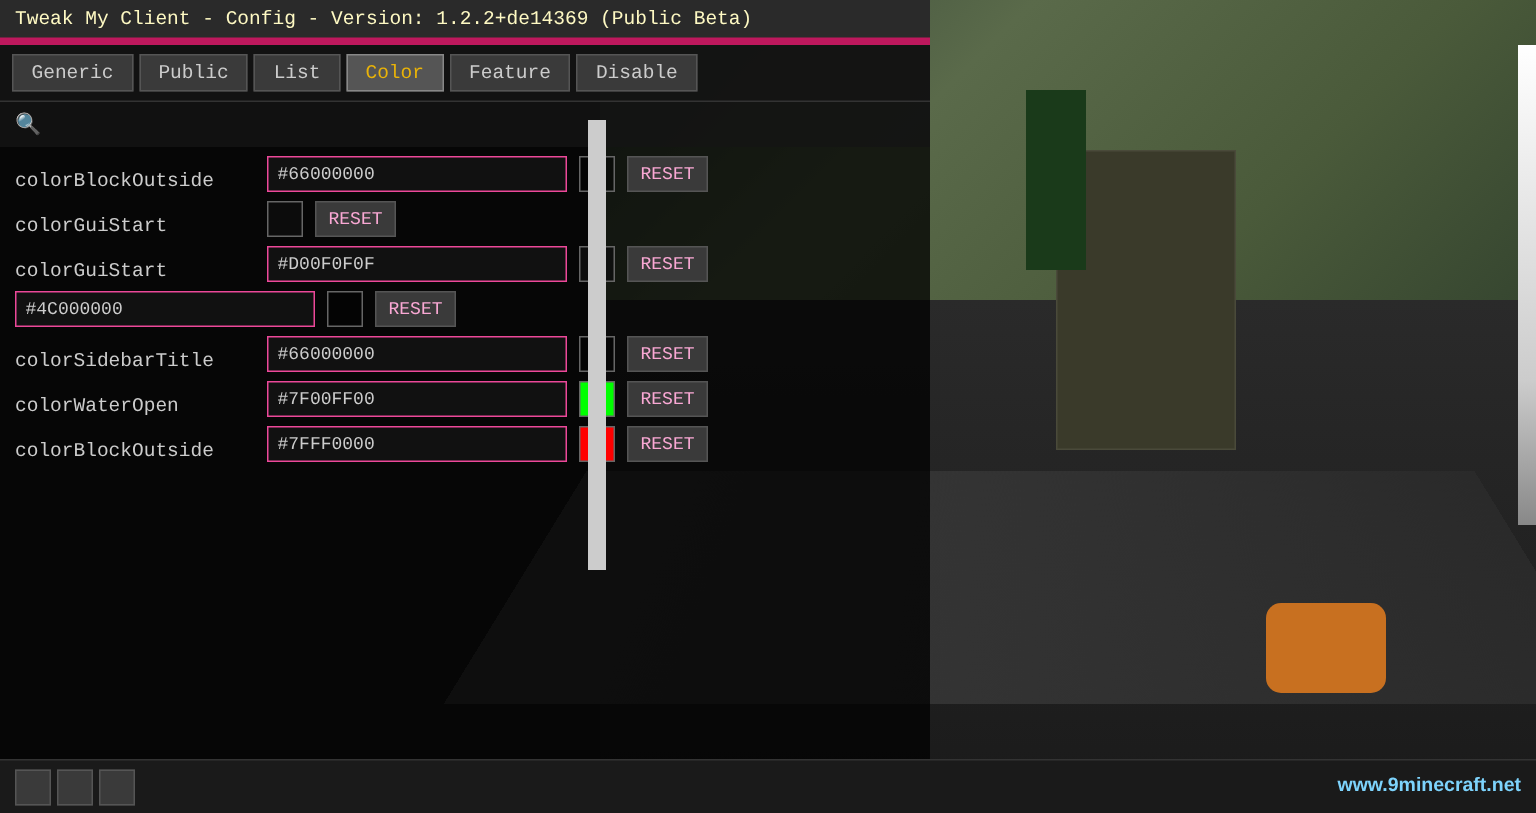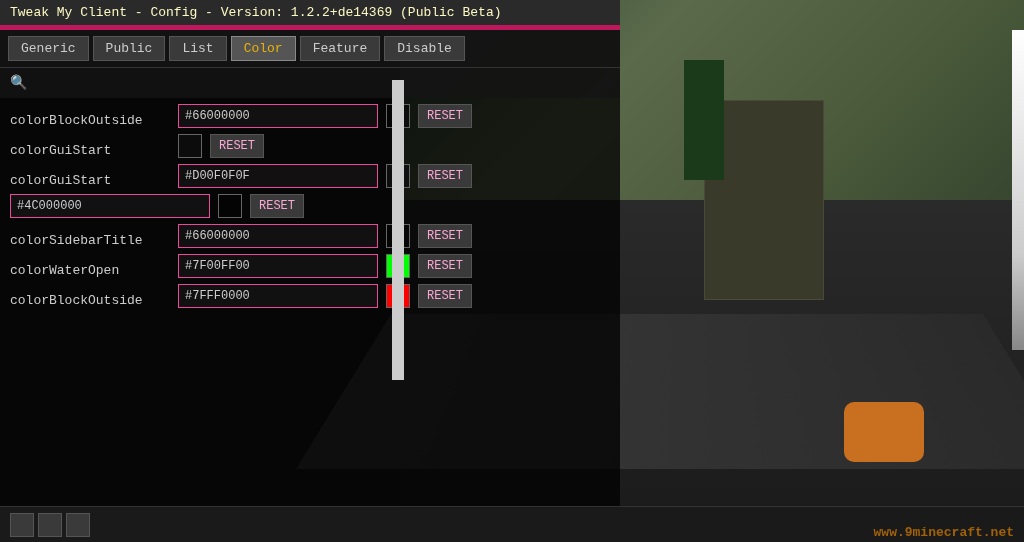--- a/index.html
+++ b/index.html
@@ -203,24 +203,24 @@
     .bottom-icon {
       width: 24px;
       height: 24px;
       background: #3a3a3a;
       border: 1px solid #555;
     }
 
     
     .watermark {
       position: absolute;
-      bottom: 2px;
+      bottom: 12px;
       right: 10px;
-      color: #a16207;
-      font-family: Liberation Mono, monospace;
+      color: #7dd3fc;
+      font-family: Liberation Sans, sans-serif;
       font-size: 13px;
       font-weight: bold;
       z-index: 30;
     }
 
     
     .scrollbar {
       position: absolute;
       top: 80px;
       right: 620px;

